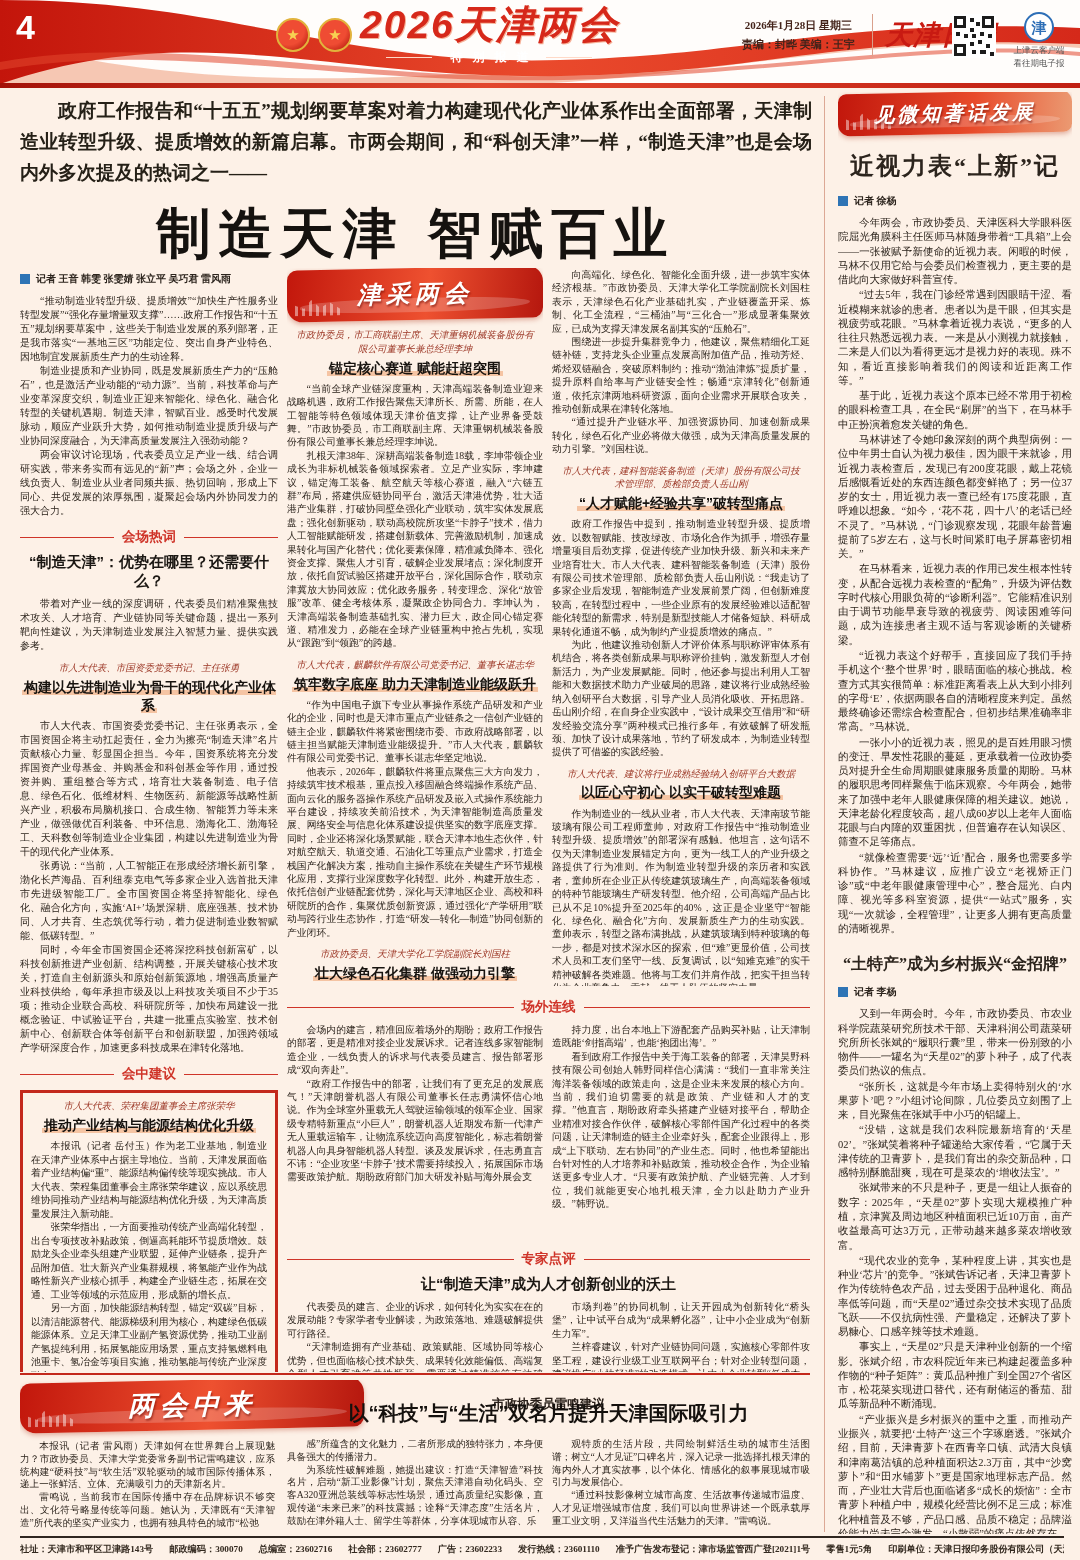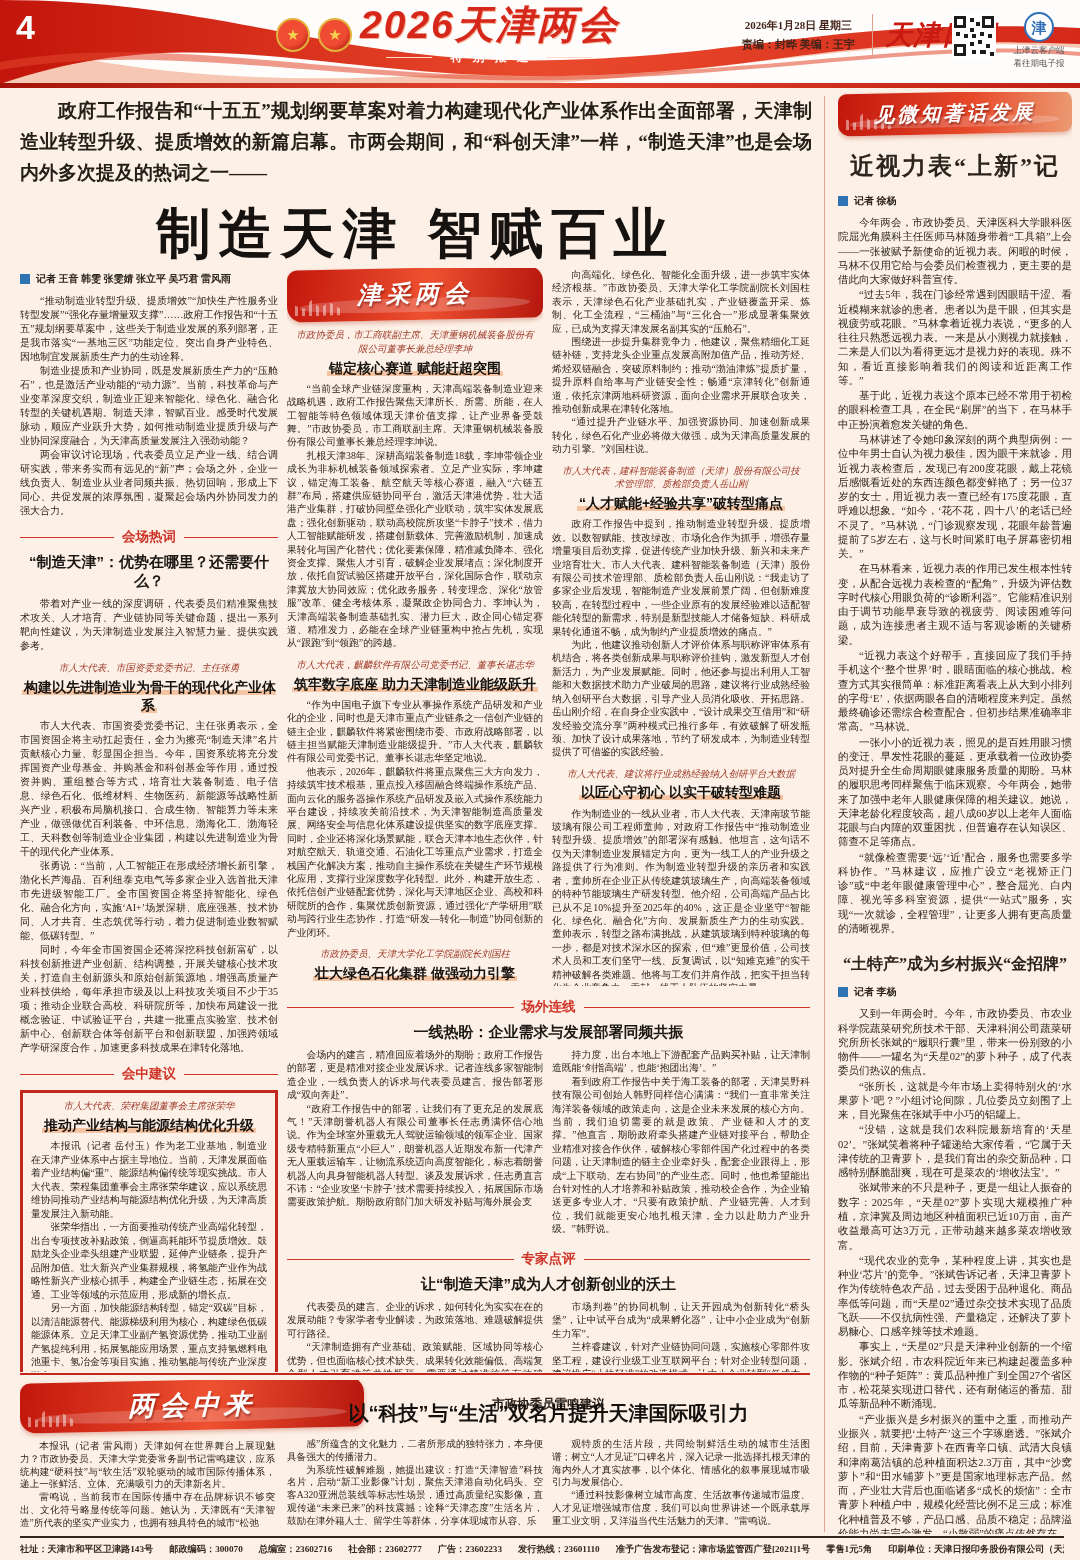--- a/index.html
+++ b/index.html
@@ -282,21 +282,20 @@
 
       <p class="bp">作为制造业的一线从业者，市人大代表、天津南玻节能玻璃有限公司工程师童帅，对政府工作报告中“推动制造业转型升级、提质增效”的部署深有感触。他坦言，这句话不仅为天津制造业发展锚定方向，更为一线工人的产业升级之路提供了行为准则。作为制造业转型升级的亲历者和实践者，童帅所在企业正从传统建筑玻璃生产，向高端装备领域的特种节能玻璃生产研发转型。他介绍，公司高端产品占比已从不足10%提升至2025年的40%，这正是企业坚守“智能化、绿色化、融合化”方向、发展新质生产力的生动实践。童帅表示，转型之路布满挑战，从建筑玻璃到特种玻璃的每一步，都是对技术深水区的探索，但“难”更显价值，公司技术人员和工友们坚守一线、反复调试，以“知难克难”的实干精神破解各类难题。他将与工友们并肩作战，把实干担当转化为企业竞争力，贡献一线工人队伍的坚实力量。</p>
         </div>
     </section>
   </div>
 
   <div class="bandB">
     <div class="divider">
         <span>场外连线</span>
       </div>
-    <h2 class="sh sh1">一线热盼：企业需求与发展部署同频共振</h2>
     <div class="bcols">
       <div class="bcolL">
 
       <p class="bp">会场内的建言，精准回应着场外的期盼；政府工作报告的部署，更是精准对接企业发展诉求。记者连线多家智能制造企业，一线负责人的诉求与代表委员建言、报告部署形成“双向奔赴”。</p>
           <p class="bp">“政府工作报告中的部署，让我们有了更充足的发展底气！”天津朗誉机器人有限公司董事长任志勇满怀信心地说。作为全球室外重载无人驾驶运输领域的领军企业、国家级专精特新重点“小巨人”，朗誉机器人近期发布新一代津产无人重载运输车，让物流系统迈向高度智能化，标志着朗誉机器人向具身智能机器人转型。谈及发展诉求，任志勇直言不讳：“企业攻坚‘卡脖子’技术需要持续投入，拓展国际市场需要政策护航。期盼政府部门加大研发补贴与海外展会支</p>
         </div>
       <div class="bcolR">
 
       <p class="bp">持力度，出台本地上下游配套产品购买补贴，让天津制造既能‘剑指高端’，也能‘抱团出海’。”</p>
           <p class="bp">看到政府工作报告中关于海工装备的部署，天津昊野科技有限公司创始人韩野同样信心满满：“我们一直非常关注海洋装备领域的政策走向，这是企业未来发展的核心方向。当前，我们迫切需要的就是政策、产业链和人才的支撑。”他直言，期盼政府牵头搭建产业链对接平台，帮助企业精准对接合作伙伴，破解核心零部件国产化过程中的各类问题，让天津制造的链主企业牵好头，配套企业跟得上，形成“上下联动、左右协同”的产业生态。同时，他也希望能出台针对性的人才培养和补贴政策，推动校企合作，为企业输送更多专业人才。“只要有政策护航、产业链完善、人才到位，我们就能更安心地扎根天津，全力以赴助力产业升级。”韩野说。</p>

